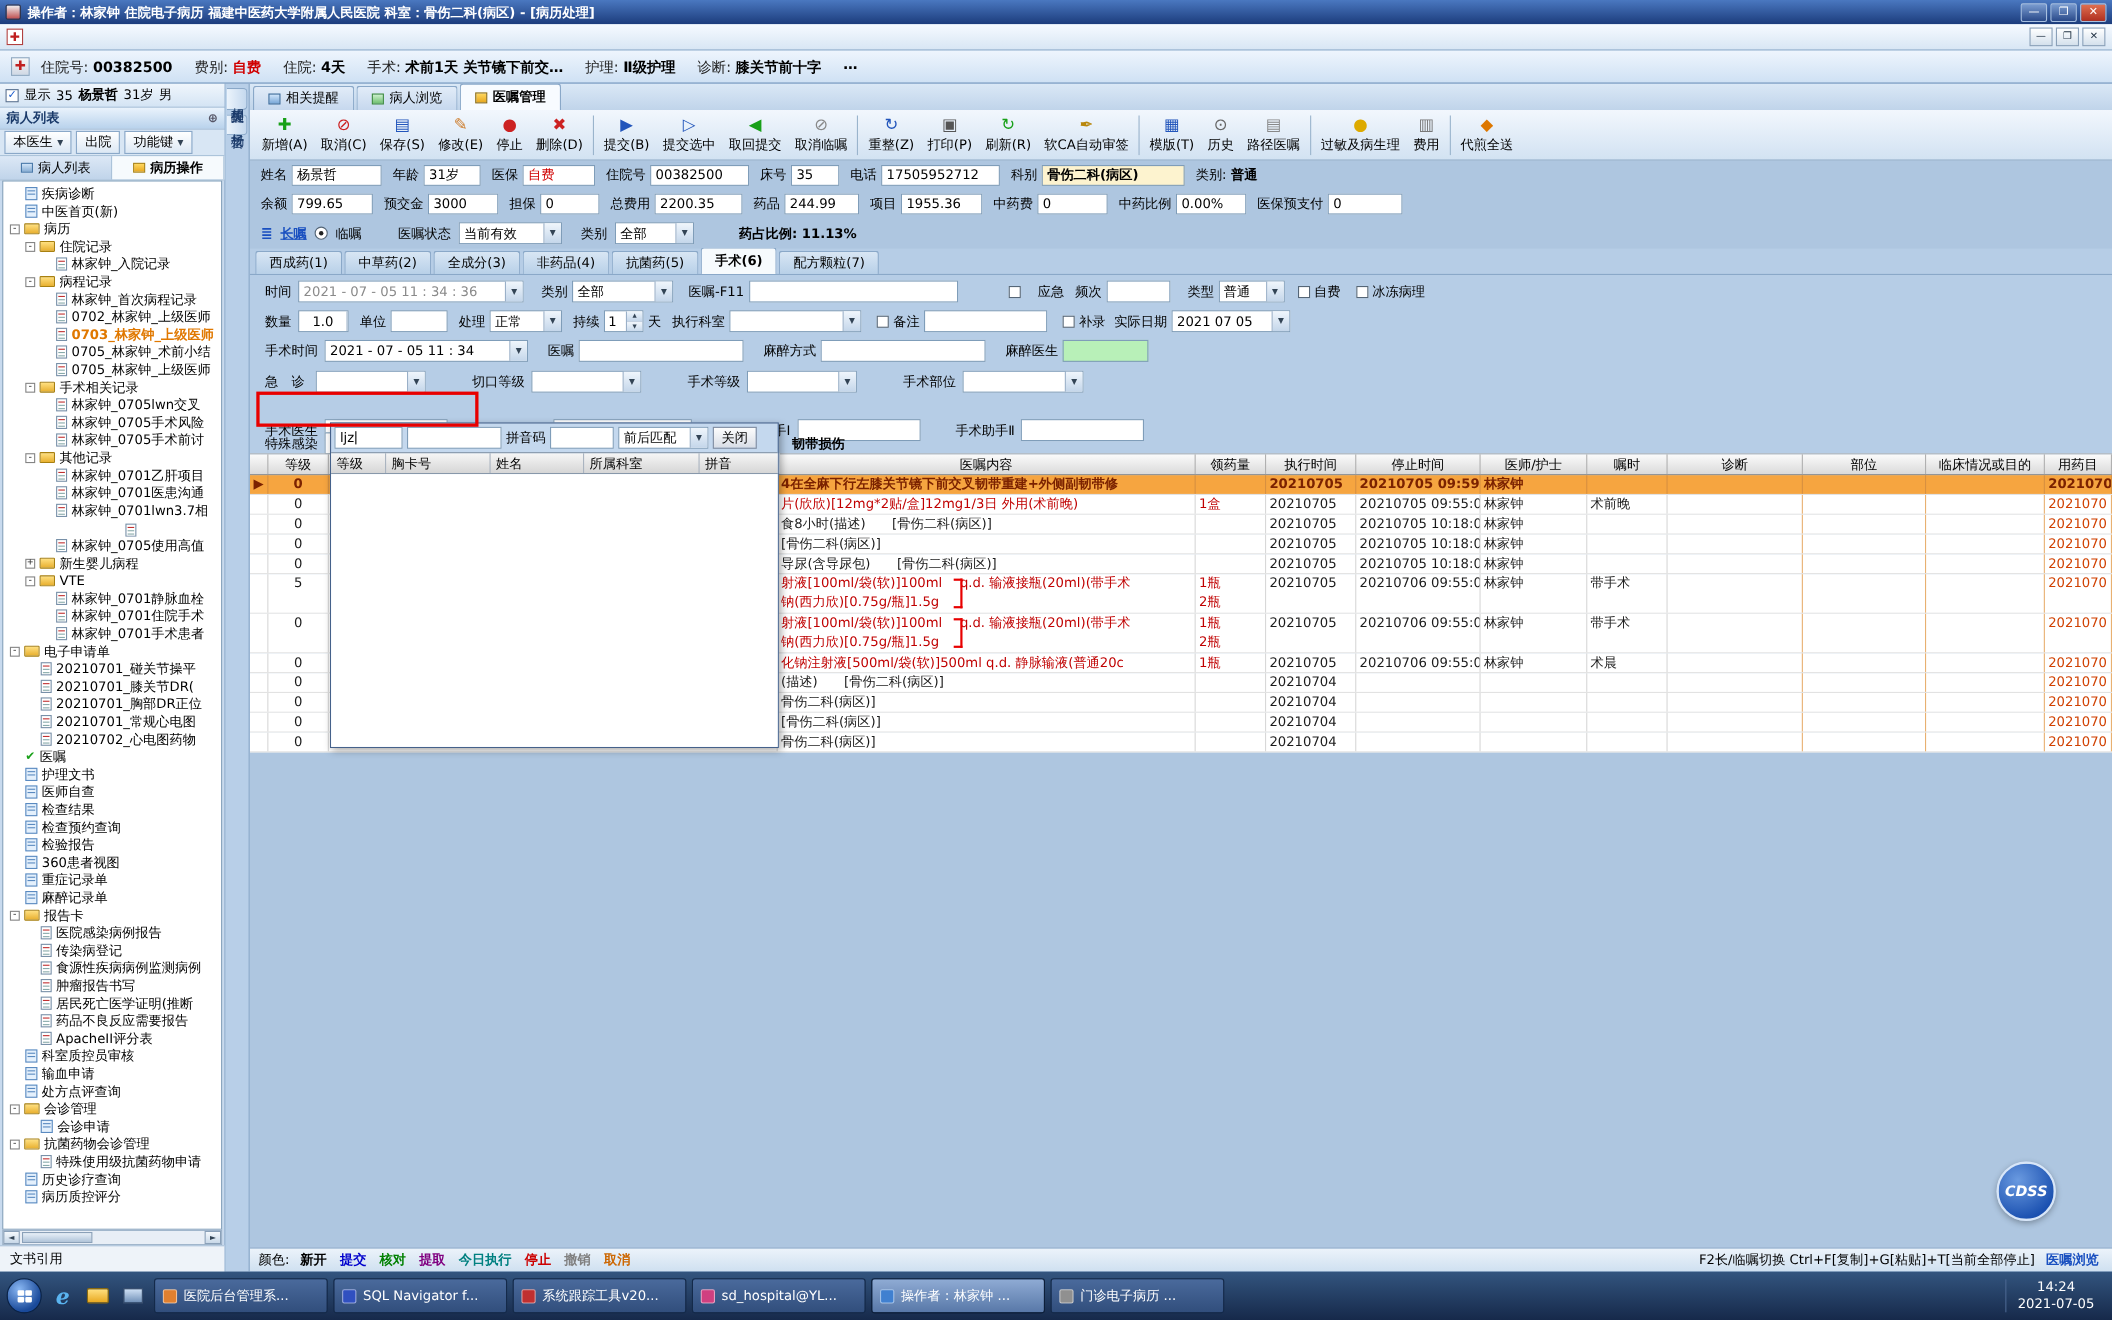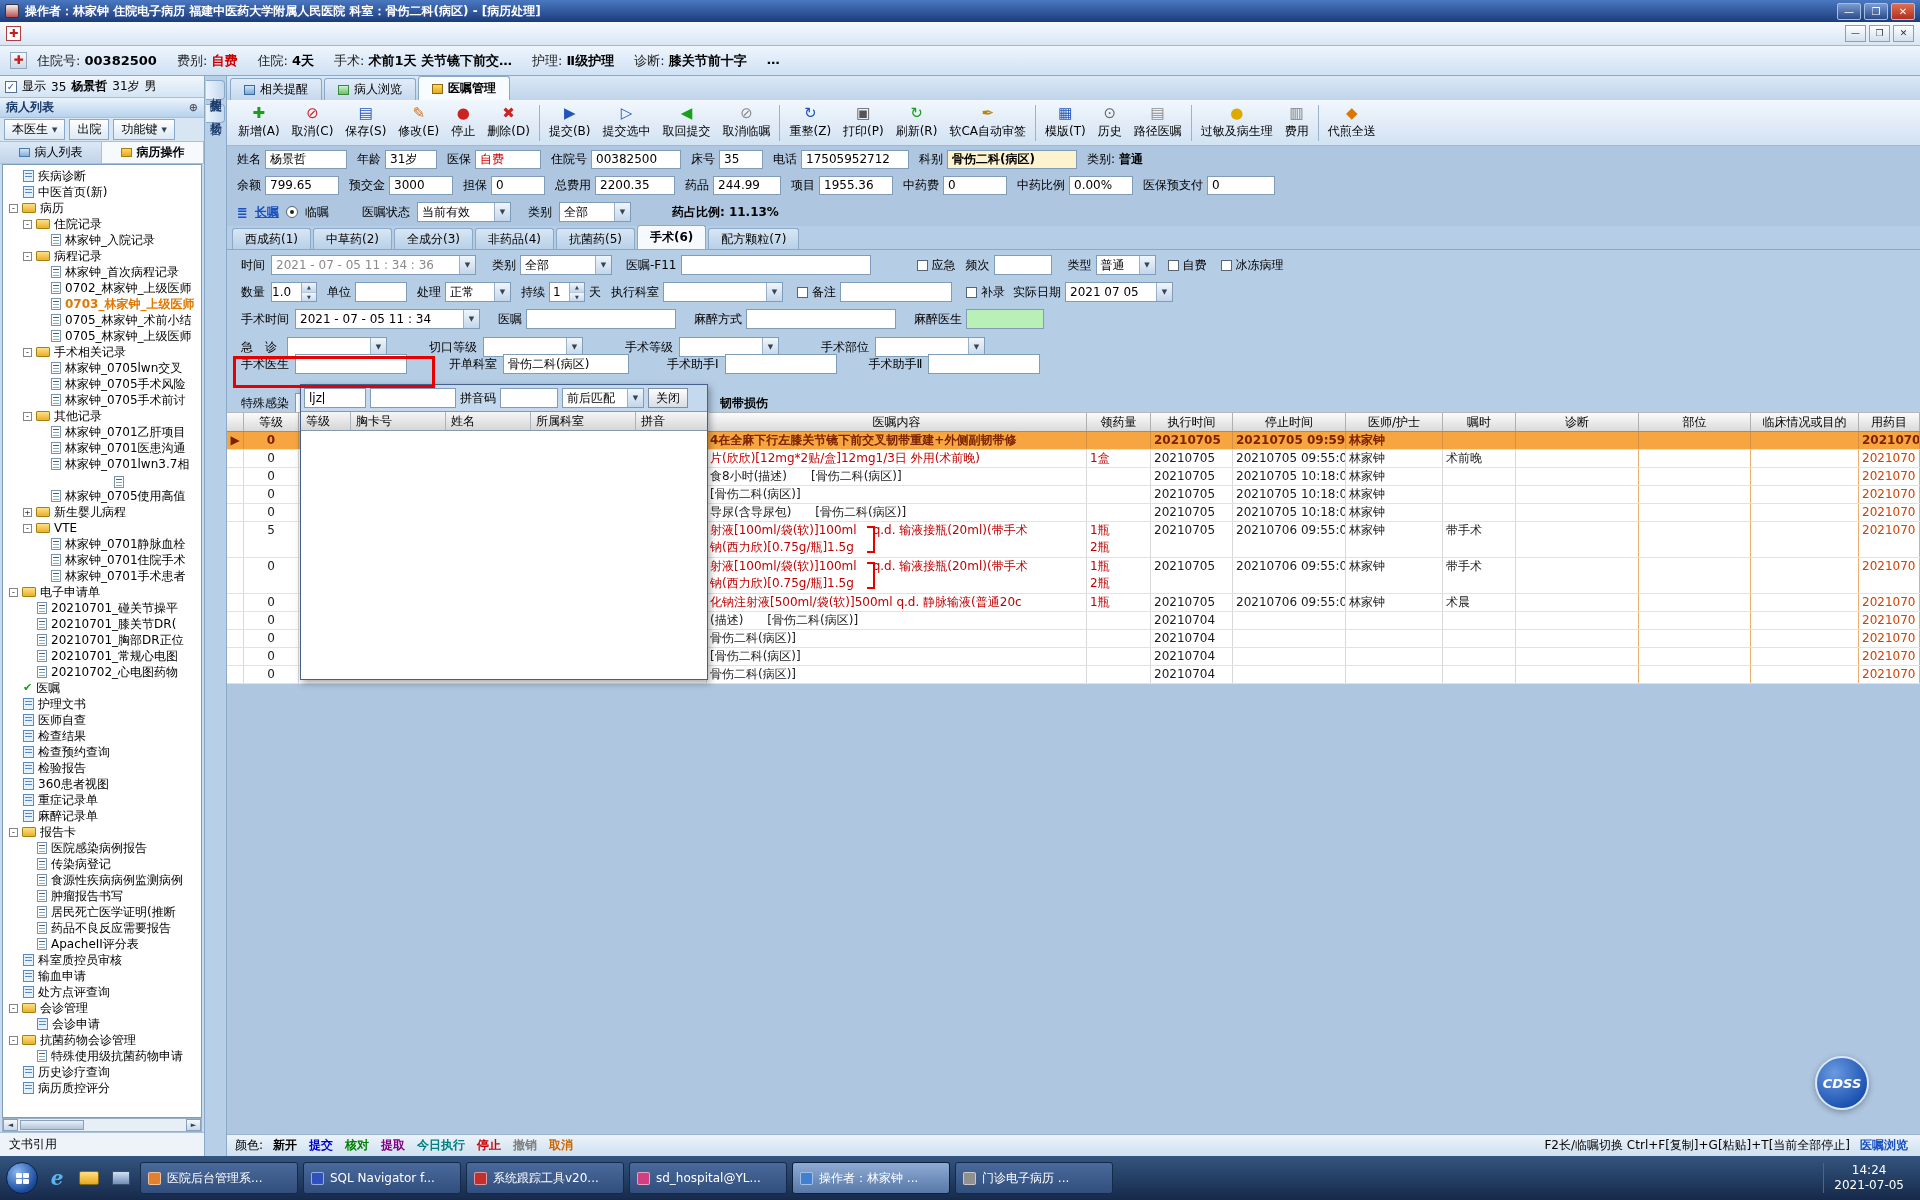--- a/index.html
+++ b/index.html
@@ -710,37 +710,37 @@
                 <span class="btn"></span>
               </span>
             <span class="flabel" style="margin-left:16px">类别</span>
             <span class="combo" style="width:92px;margin-left:4px">
                 <span class="val">全部</span>
                 <span class="btn"></span>
               </span>
             <span class="flabel" style="margin-left:14px">医嘱-F11</span>
             <span class="finput" style="width:190px;margin-left:4px"></span>
             <span class="cb" style="margin-left:46px"></span>
-            <span class="flabel" style="margin-left:4px">应急</span>
+            <span class="flabel" style="margin-left:16px">应急</span>
             <span class="flabel" style="margin-left:10px">频次</span>
             <span class="finput" style="width:58px;margin-left:4px"></span>
             <span class="flabel" style="margin-left:16px">类型</span>
             <span class="combo" style="width:60px;margin-left:4px">
                 <span class="val">普通</span>
                 <span class="btn"></span>
               </span>
             <span class="cb" style="margin-left:12px"></span>
             <span class="flabel" style="margin-left:4px">自费</span>
             <span class="cb" style="margin-left:14px"></span>
             <span class="flabel" style="margin-left:4px">冰冻病理</span>
           </div>
           <div class="frow" style="top:31px">
             <span class="flabel" style="margin-left:14px">数量</span>
             <span class="finput" style="width:46px;margin-left:6px;padding:0">
-                <span style="flex:1;padding:0 0">1.0</span>
+                <span style="flex:1;padding:0 12px">1.0</span>
                 <span class="spin">
                   <i>▲</i>
                   <i>▼</i>
                 </span>
               </span>
             <span class="flabel" style="margin-left:10px">单位</span>
             <span class="finput" style="width:52px;margin-left:4px"></span>
             <span class="flabel" style="margin-left:10px">处理</span>
             <span class="combo" style="width:66px;margin-left:4px">
                 <span class="val">正常</span>
@@ -799,21 +799,21 @@
             <span class="combo" style="width:100px;margin-left:6px">
                 <span class="val"></span>
                 <span class="btn"></span>
               </span>
             <span class="flabel" style="margin-left:42px">手术部位</span>
             <span class="combo" style="width:110px;margin-left:6px">
                 <span class="val"></span>
                 <span class="btn"></span>
               </span>
           </div>
-          <div class="frow" style="top:103px">
+          <div class="frow" style="top:130px">
             <span class="flabel" style="margin-left:14px">手术医生</span>
             <span class="finput" style="width:112px;margin-left:6px"></span>
             <span class="flabel" style="margin-left:42px">开单科室</span>
             <span class="finput" style="width:126px;margin-left:6px">
                 <span>骨伤二科(病区)</span>
               </span>
             <span class="flabel" style="margin-left:38px">手术助手Ⅰ</span>
             <span class="finput" style="width:112px;margin-left:6px"></span>
             <span class="flabel" style="margin-left:32px">手术助手Ⅱ</span>
             <span class="finput" style="width:112px;margin-left:6px"></span>

